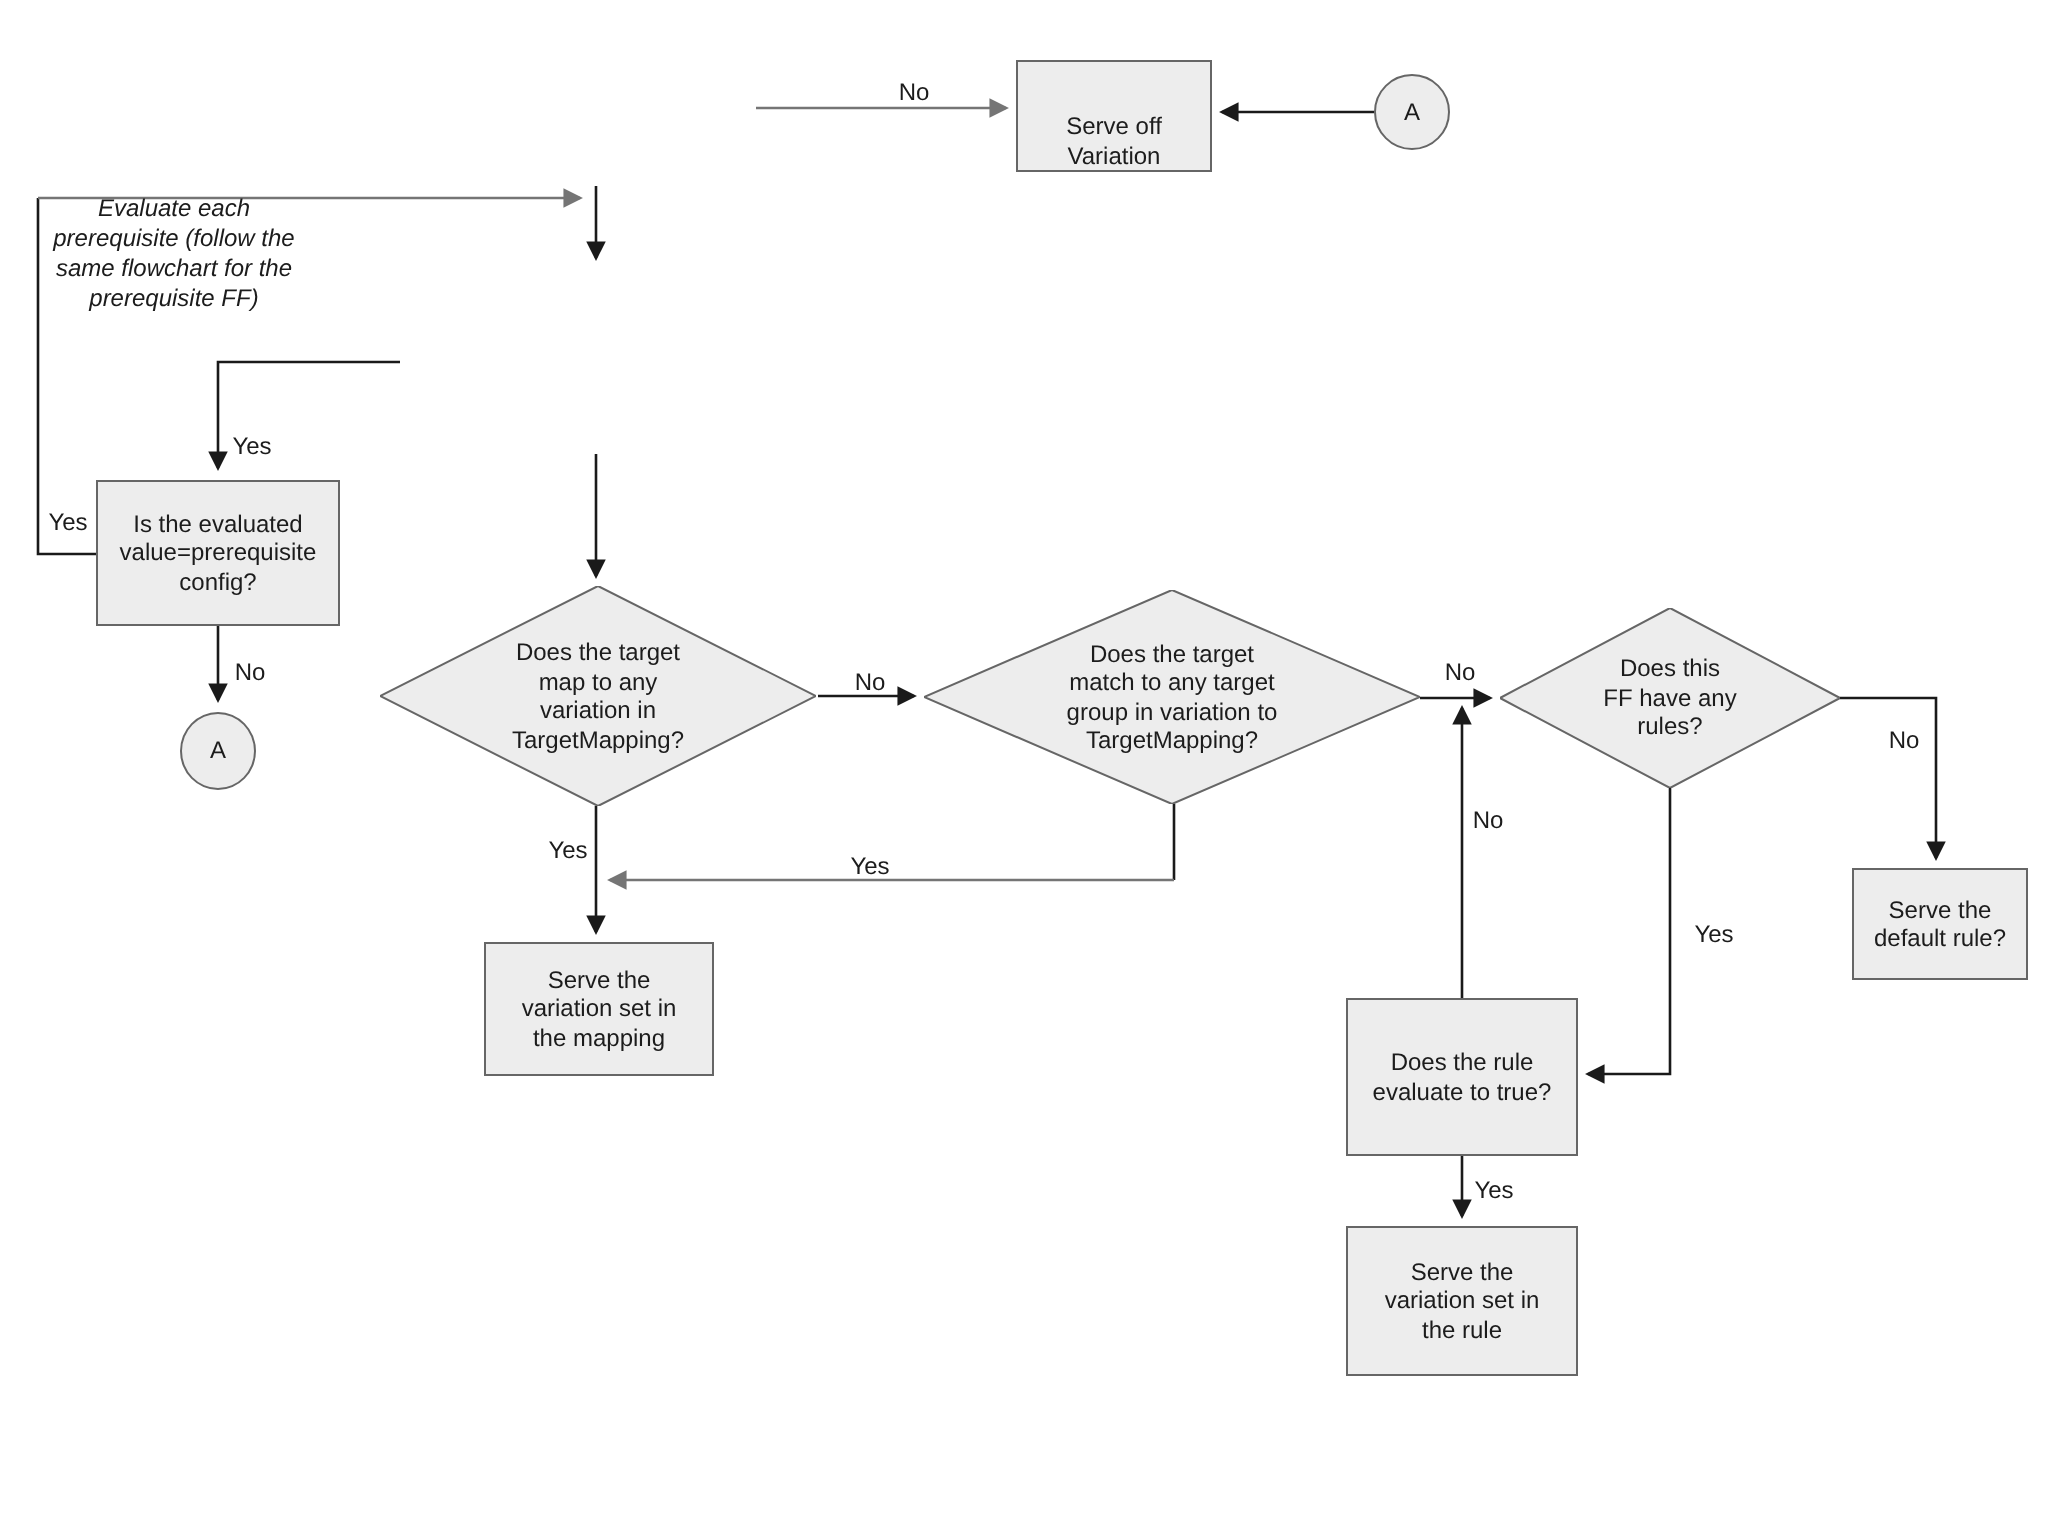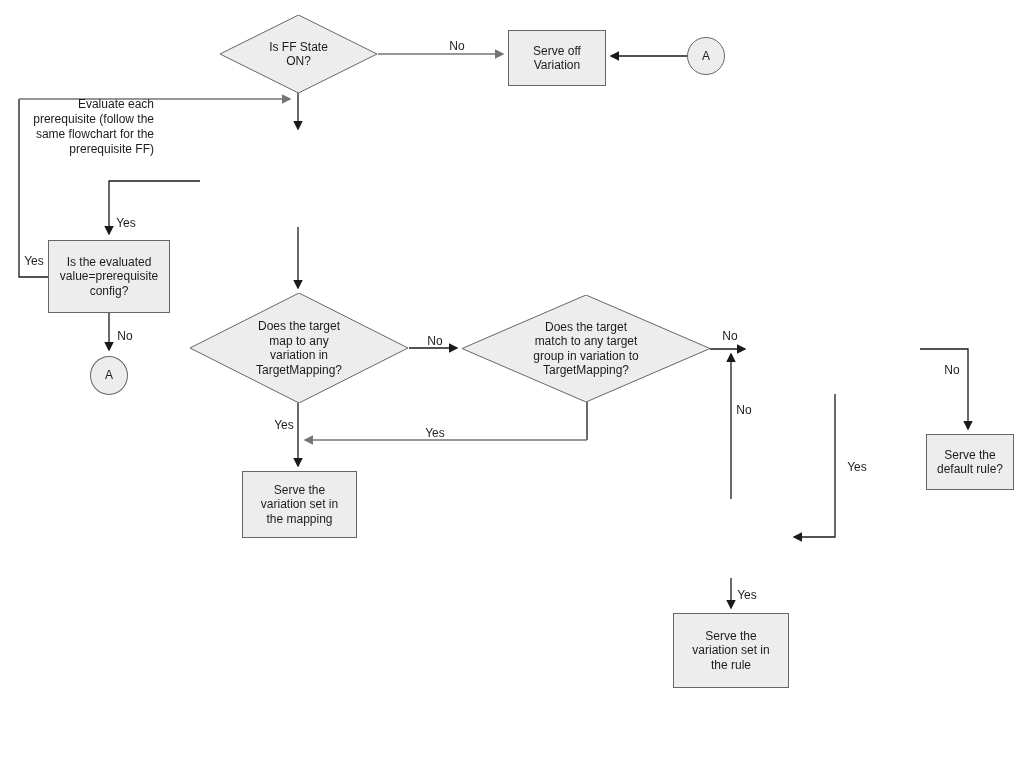--- a/index.html
+++ b/index.html
@@ -58,23 +58,24 @@
     transform: translate(-50%, -50%);
     font-size: 12px;
     line-height: 14px;
     white-space: nowrap;
     z-index: 3;
   }
   .note {
     position: absolute;
     font-size: 12px;
     line-height: 15px;
-    text-align: right;
+    text-align: center;
     white-space: pre-line;
     z-index: 3;
+    font-style: italic;
   }
 </style>
 </head>
 <body>
 
 <div id="canvas">
 
   <svg id="wires">
     <defs>
       <marker id="arrow-dark" viewBox="0 0 10 10" refX="8.5" refY="5" markerWidth="7.5" markerHeight="7.5" orient="auto-start-reverse">
@@ -96,27 +97,20 @@
     <path class="connector" d="M298,403 L298,466" marker-end="url(#arrow-dark)"></path>
     <path class="connector" d="M587,402 L587,440"></path>
     <path class="connector gray" d="M587,440 L305,440" marker-end="url(#arrow-gray)"></path>
     <path class="connector" d="M710,349 L745,349" marker-end="url(#arrow-dark)"></path>
     <path class="connector" d="M731,499 L731,354" marker-end="url(#arrow-dark)"></path>
     <path class="connector" d="M920,349 L968,349 L968,429" marker-end="url(#arrow-dark)"></path>
     <path class="connector" d="M835,394 L835,537 L794,537" marker-end="url(#arrow-dark)"></path>
     <path class="connector" d="M731,578 L731,608" marker-end="url(#arrow-dark)"></path>
   </svg>
 
-  <div class="node" style="left:220px; top:15px; width:157px; height:78px;">
-    <svg class="shape-svg" viewBox="0 0 100 100" preserveAspectRatio="none">
-        <polygon points="50,0 100,50 50,100 0,50"></polygon>
-      </svg>
-    <div class="node-text">Is FF State
-ON?</div>
-  </div>
 
 
   <div class="node" style="left:190px; top:293px; width:218px; height:110px;">
     <svg class="shape-svg" viewBox="0 0 100 100" preserveAspectRatio="none">
         <polygon points="50,0 100,50 50,100 0,50"></polygon>
       </svg>
     <div class="node-text">Does the target
 map to any
 variation in
 TargetMapping?</div>
@@ -125,22 +119,30 @@
   <div class="node" style="left:462px; top:295px; width:248px; height:107px;">
     <svg class="shape-svg" viewBox="0 0 100 100" preserveAspectRatio="none">
         <polygon points="50,0 100,50 50,100 0,50"></polygon>
       </svg>
     <div class="node-text">Does the target
 match to any target
 group in variation to
 TargetMapping?</div>
   </div>
 
+  <div class="node" style="left:750px; top:304px; width:170px; height:90px;">
+    <svg class="shape-svg" viewBox="0 0 100 100" preserveAspectRatio="none">
+        <polygon points="50,0 100,50 50,100 0,50"></polygon>
+      </svg>
+    <div class="node-text">Does this
+FF have any
+rules?</div>
+  </div>
 
-  <div class="node rect-node" style="left:508px; top:30px; width:98px; height:56px;">
+  <div class="node rect-node" style="left:508px; top:30px; width:98px; height:56px;align-items:flex-end;">
     <div class="node-text">Serve off
 Variation</div>
   </div>
 
   <div class="node rect-node" style="left:48px; top:240px; width:122px; height:73px;">
     <div class="node-text">Is the evaluated
 value=prerequisite
 config?</div>
   </div>
 
@@ -148,20 +150,24 @@
     <div class="node-text">Serve the
 variation set in
 the mapping</div>
   </div>
 
   <div class="node rect-node" style="left:926px; top:434px; width:88px; height:56px;">
     <div class="node-text">Serve the
 default rule?</div>
   </div>
 
+  <div class="node rect-node" style="left:673px; top:499px; width:116px; height:79px;">
+    <div class="node-text">Does the rule
+evaluate to true?</div>
+  </div>
 
   <div class="node rect-node" style="left:673px; top:613px; width:116px; height:75px;">
     <div class="node-text">Serve the
 variation set in
 the rule</div>
   </div>
 
   <div class="node circle-node" style="left:687px; top:37px; width:38px; height:38px;">
     <div class="node-text">A</div>
   </div>

